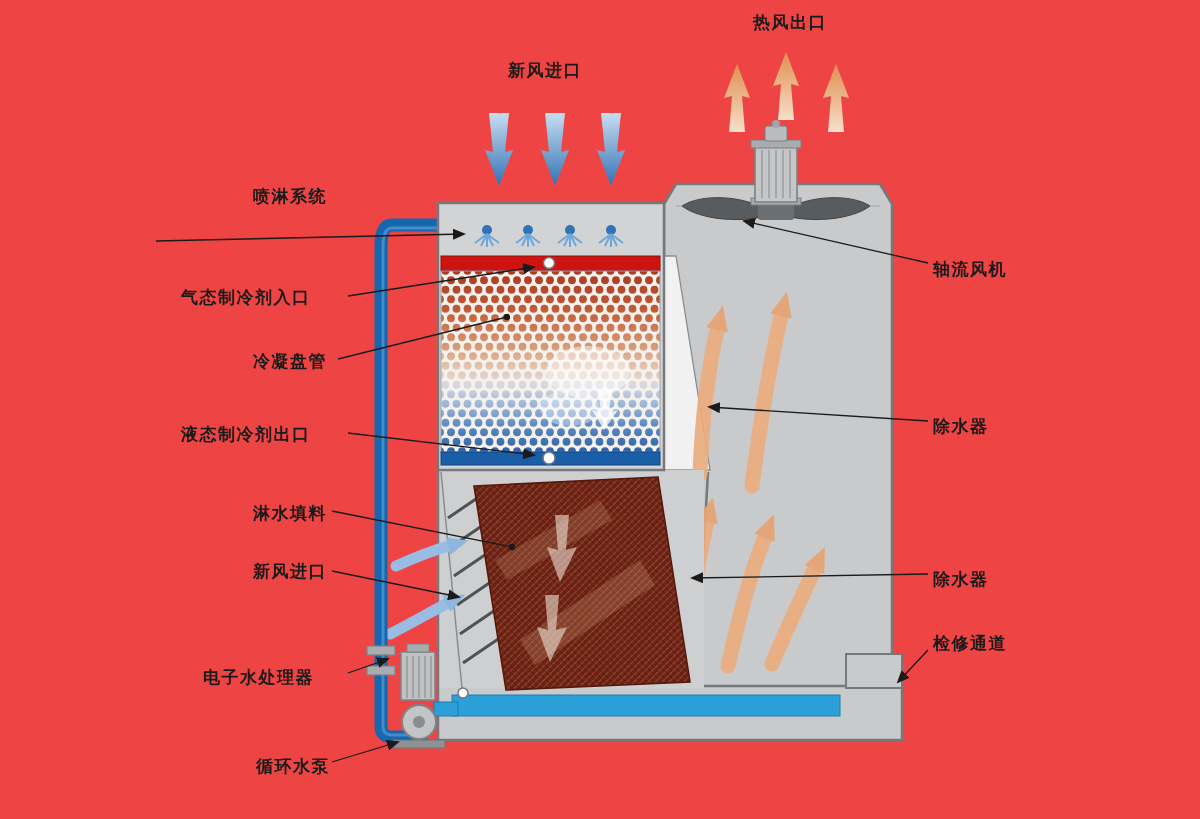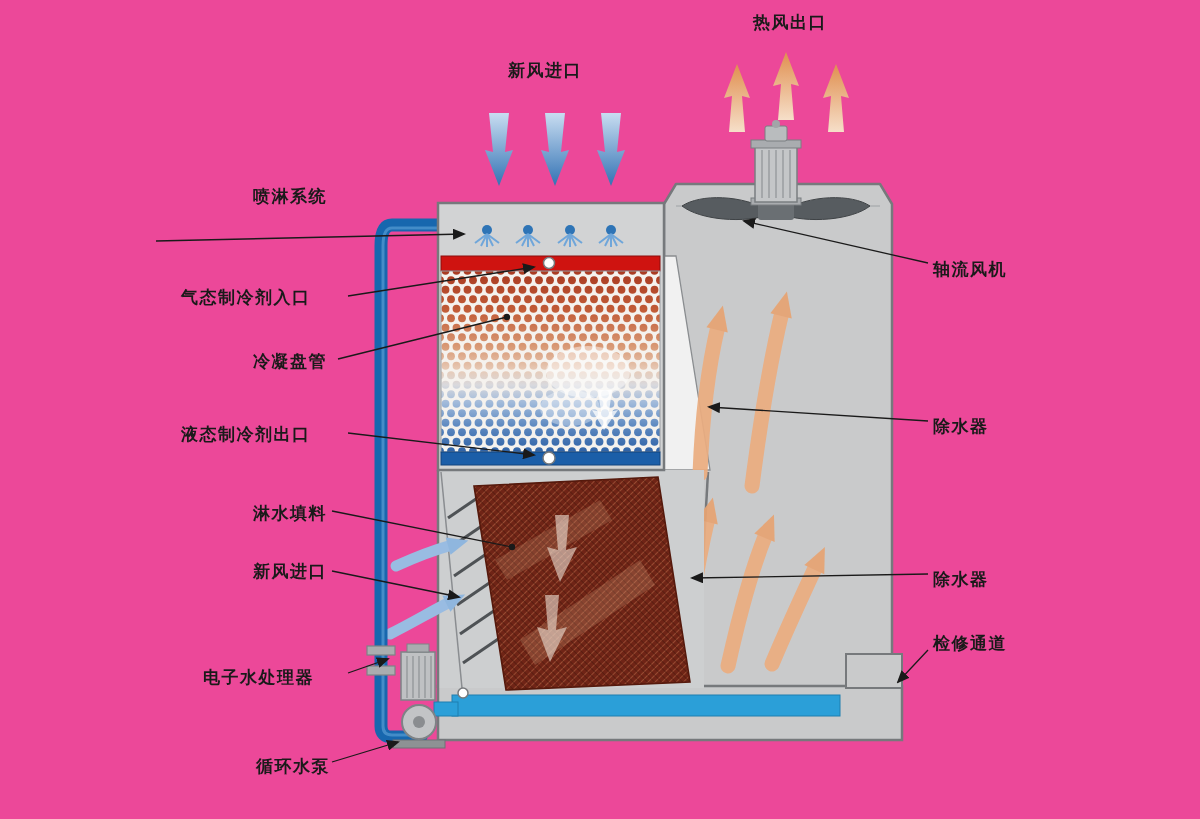--- a/index.html
+++ b/index.html
@@ -1,16 +1,16 @@
 <!DOCTYPE html>
 <html><head>
 <meta charset="utf-8">
 <style>
   html,body{margin:0;padding:0;background:#ffffff;}
-  .stage{position:relative;width:1200px;height:819px;background:#ec4899;overflow:hidden;
+  .stage{position:relative;width:1200px;height:819px;background:#ef4444;overflow:hidden;
          font-family:"Liberation Sans", sans-serif;}
   svg{display:block;}
   .lbl{font-family:"Liberation Sans", sans-serif;font-size:17px;font-weight:700;
        fill:#1A1A1A;letter-spacing:1.5px;}
 </style>
 </head>
 <body>
 
 <div class="stage">
 <svg width="1200" height="819" viewBox="0 0 1200 819">

